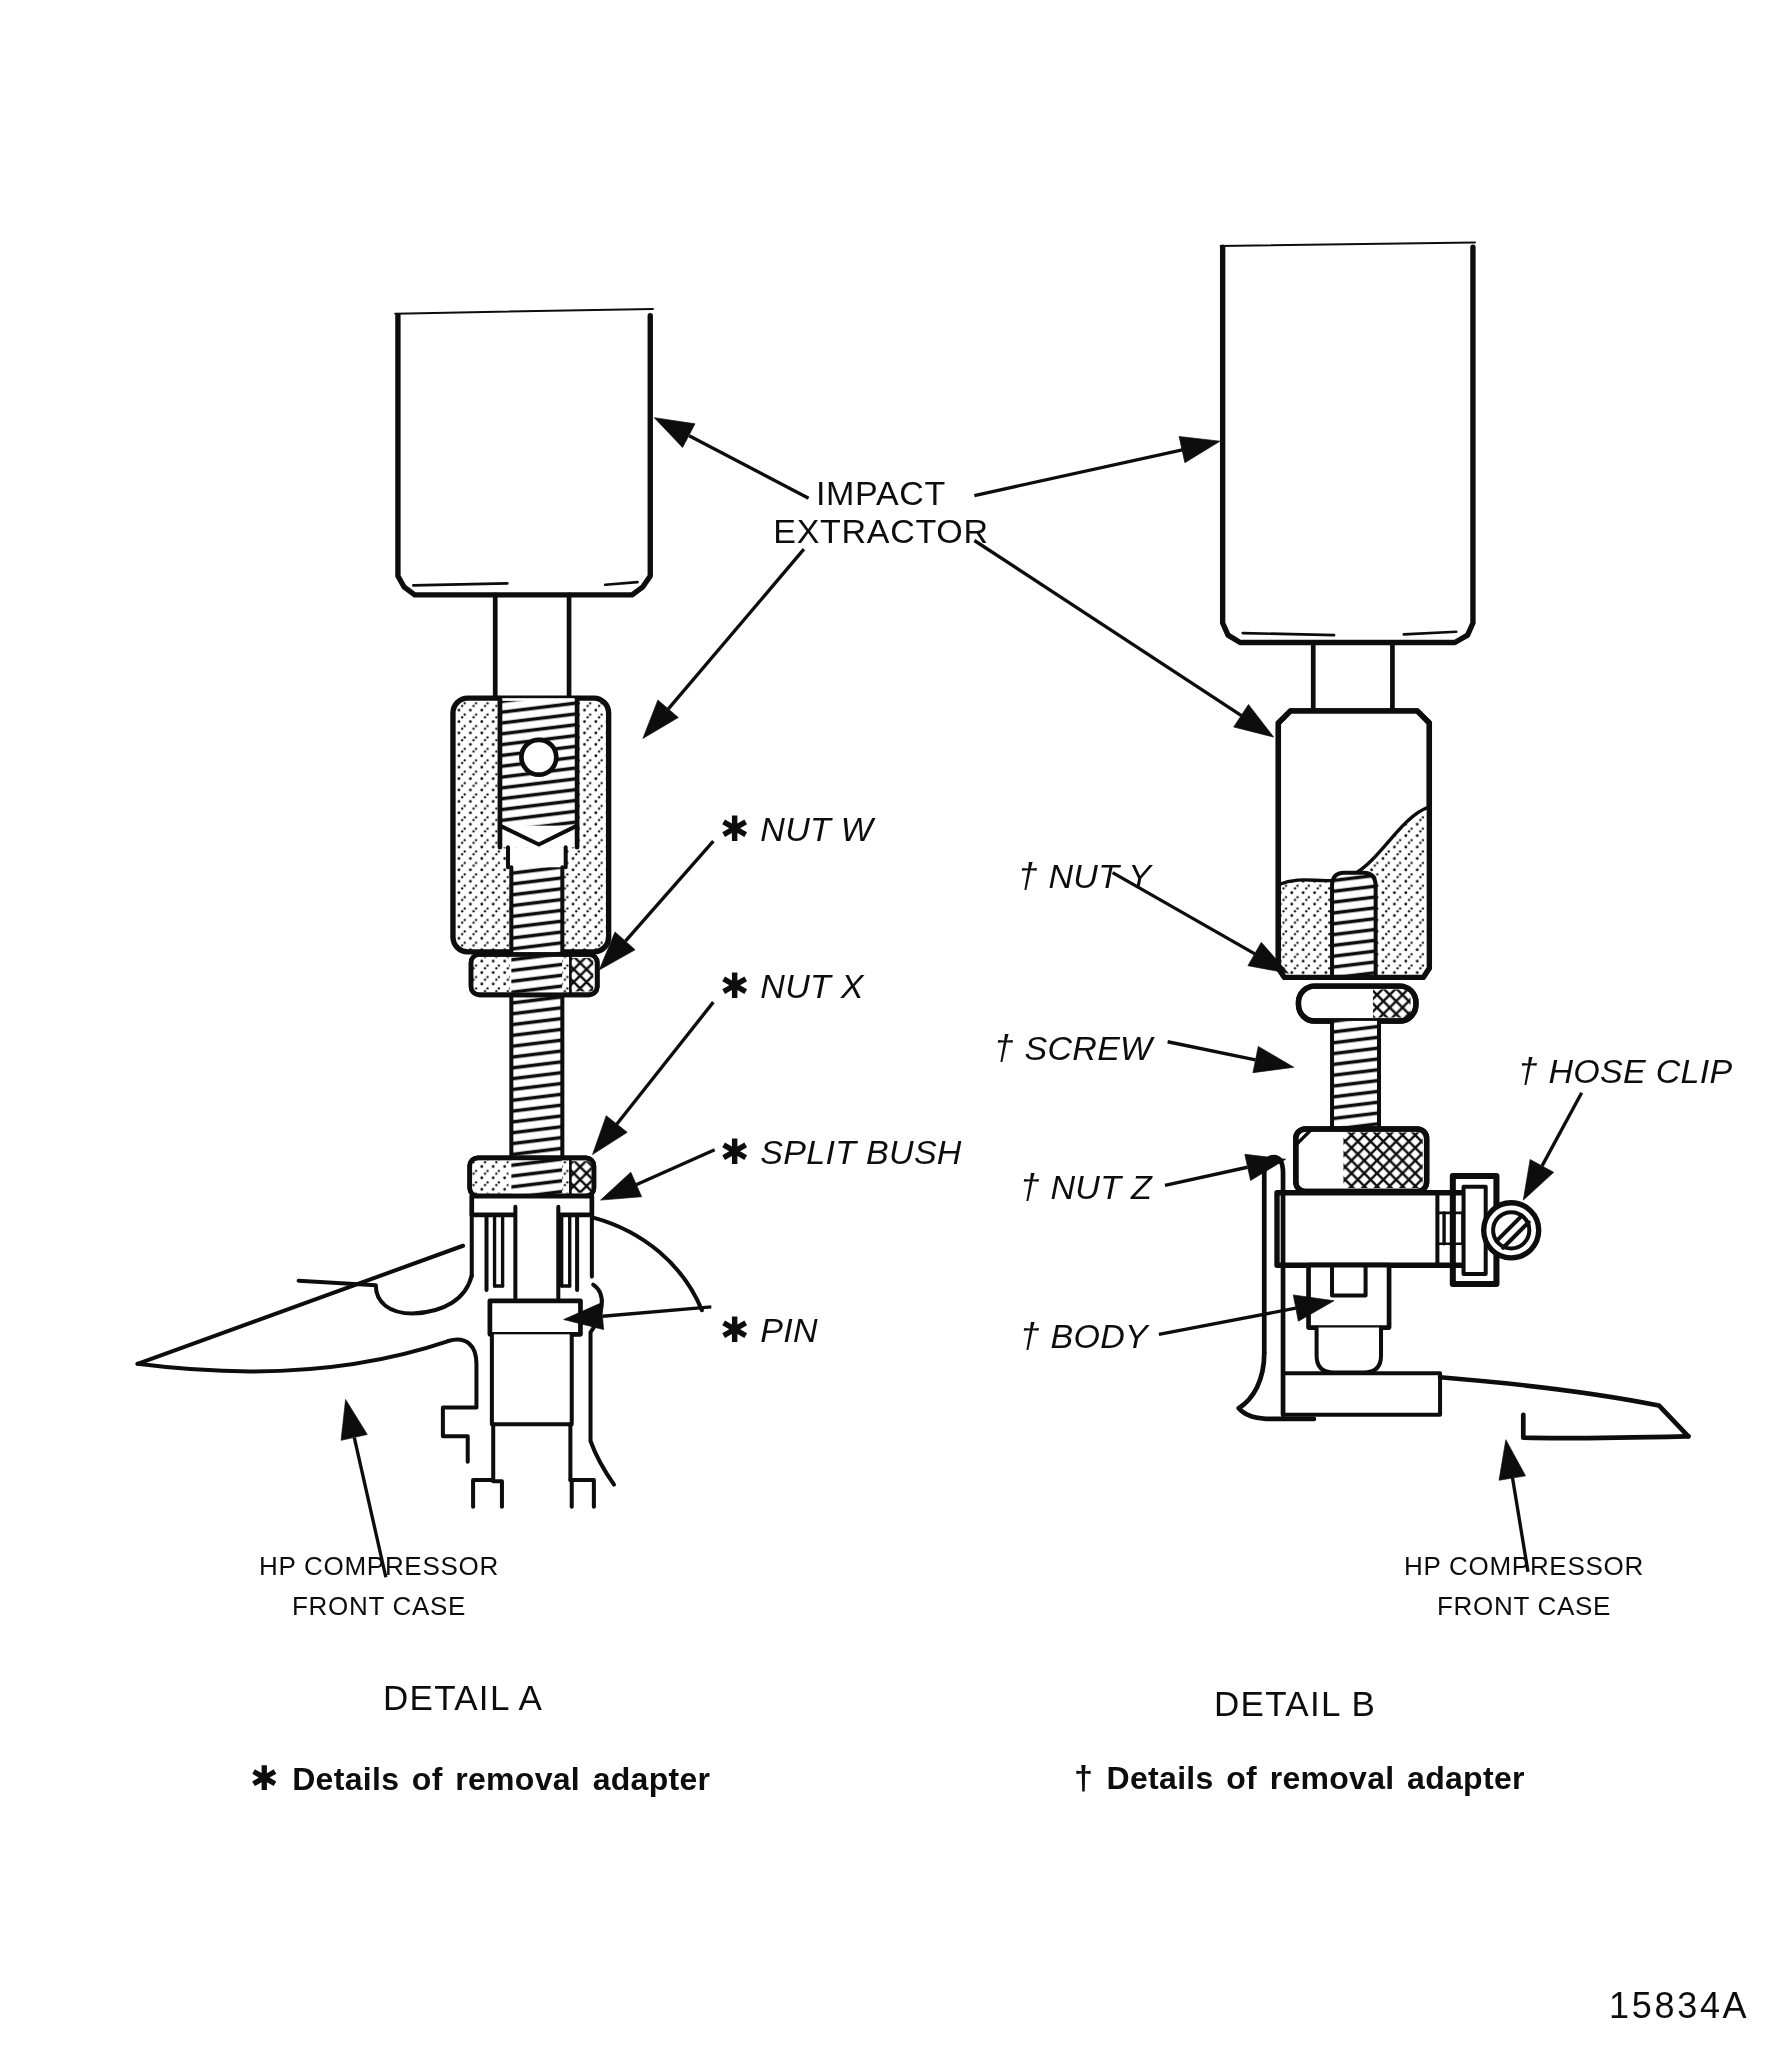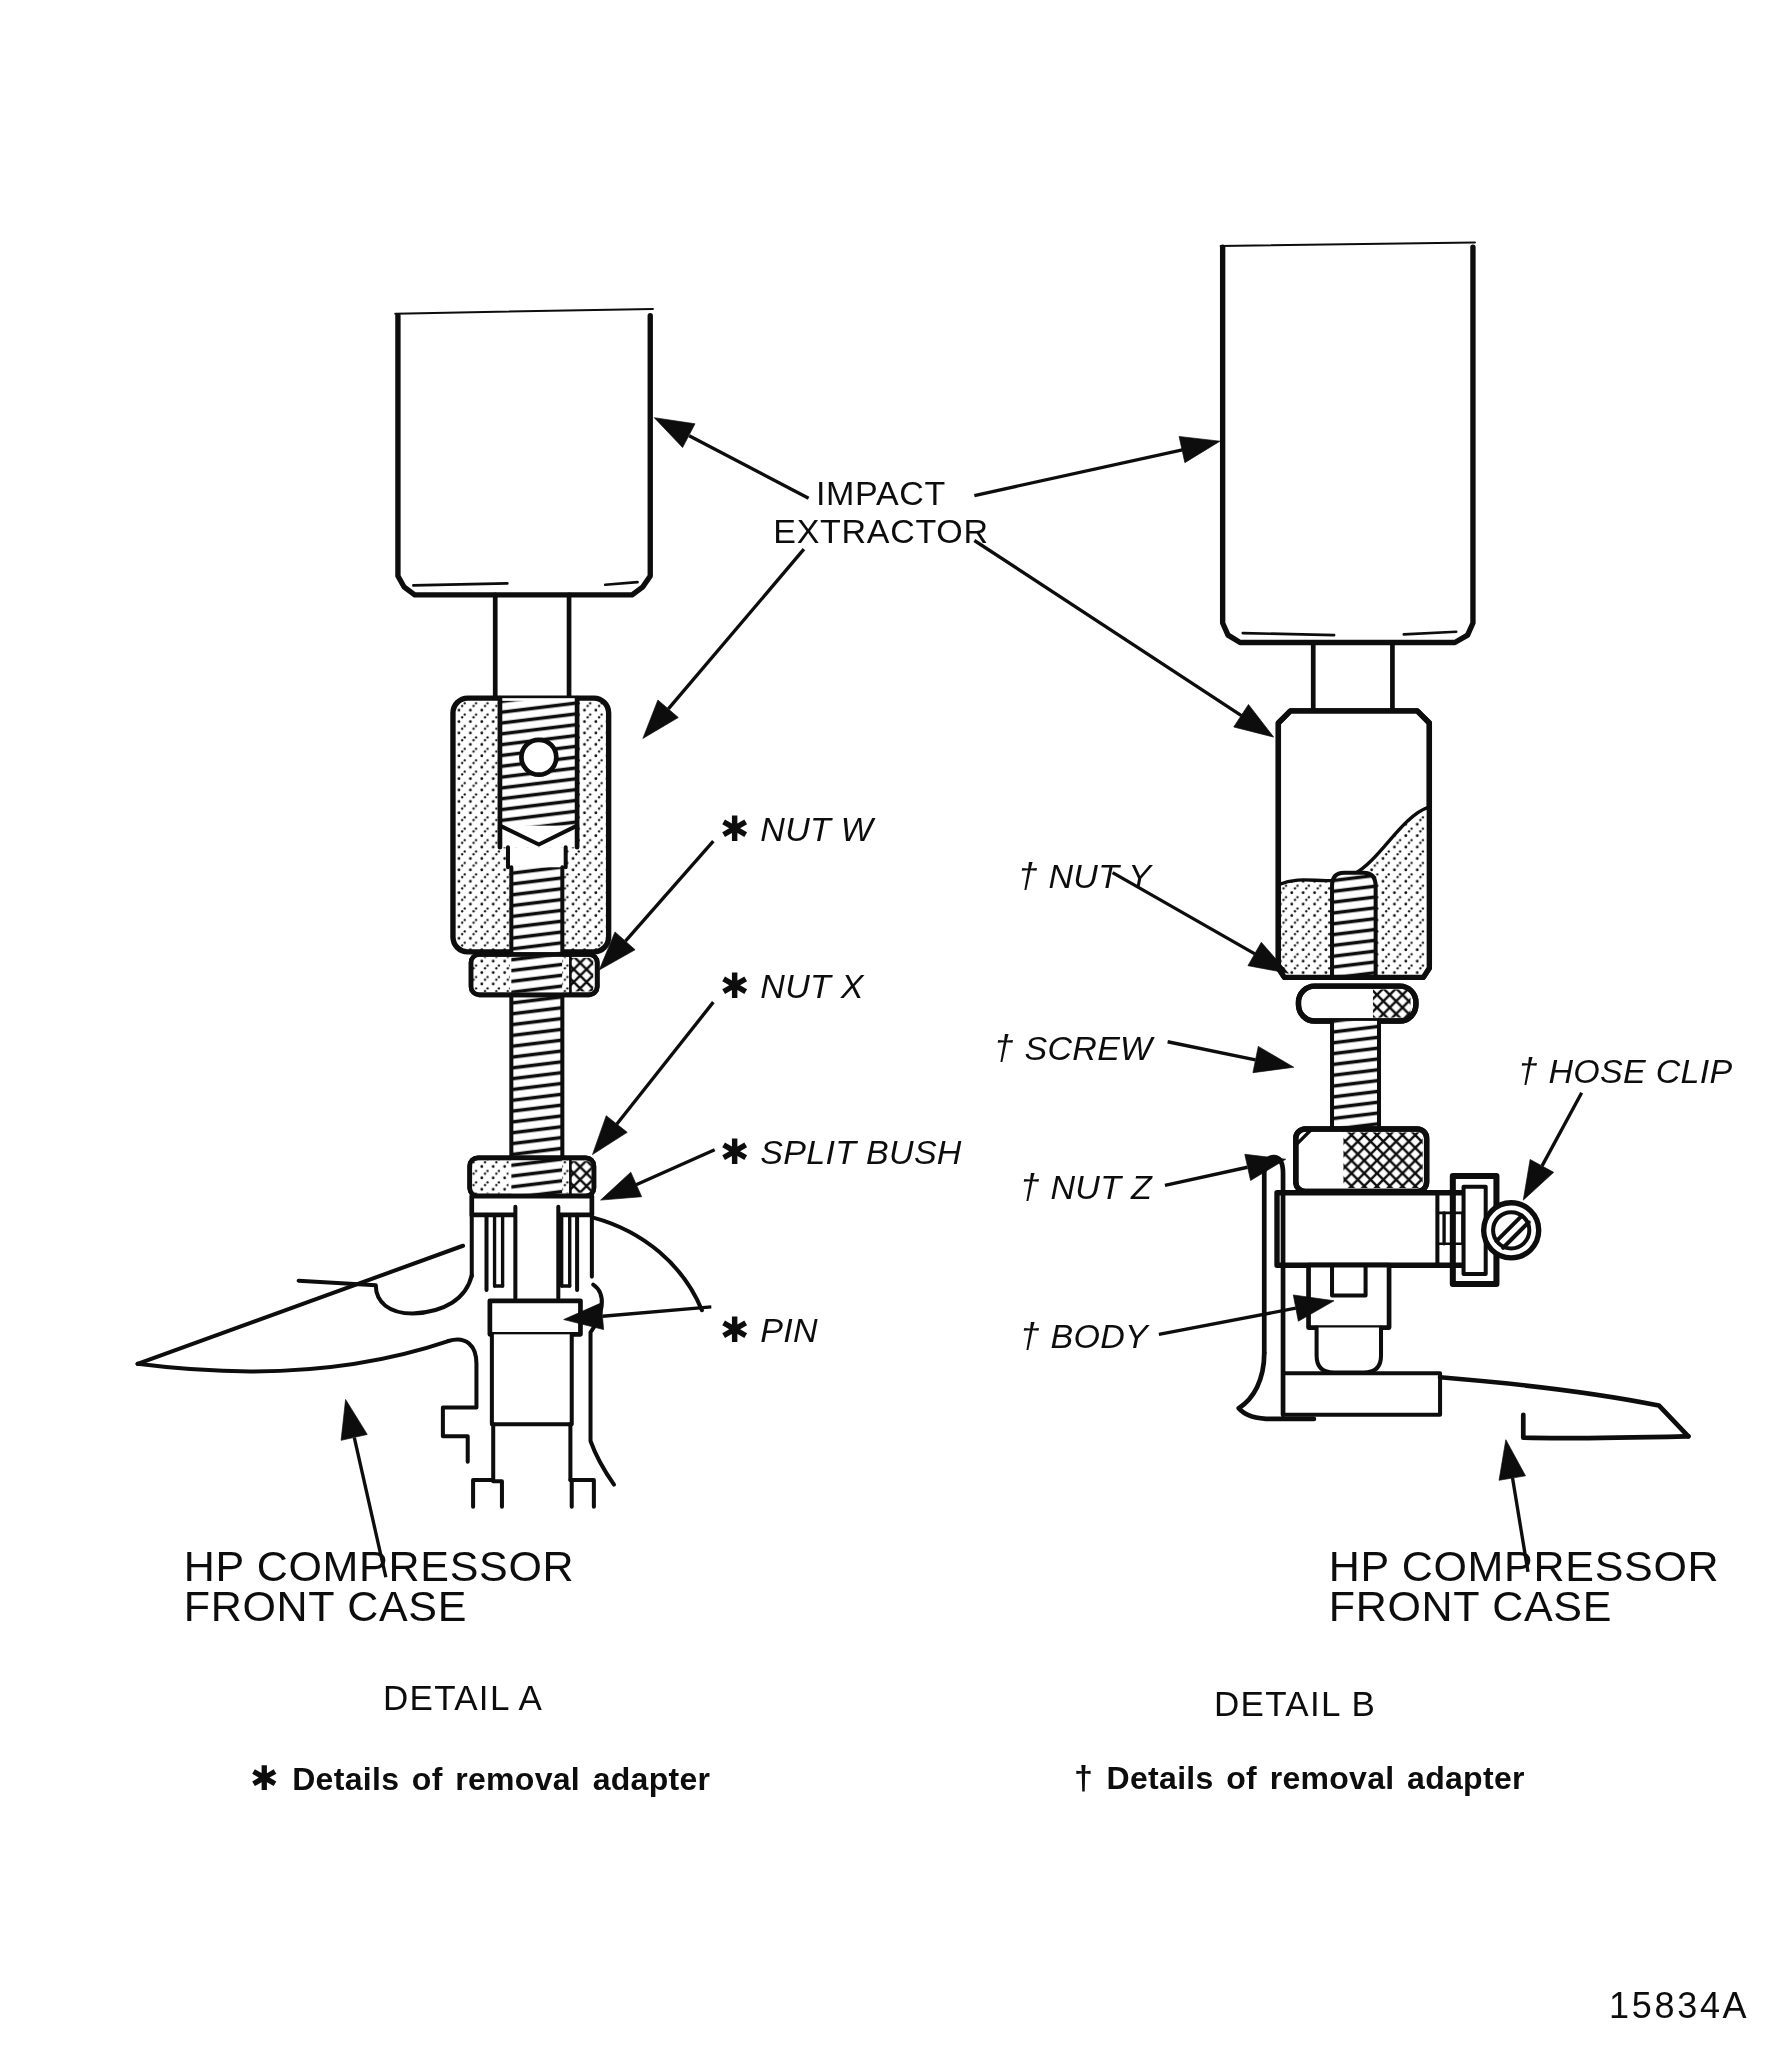--- a/index.html
+++ b/index.html
@@ -3,21 +3,21 @@
 <meta charset="utf-8">
 <style>
   html,body{margin:0;padding:0;background:#ffffff;}
   body{width:1787px;height:2056px;position:relative;overflow:hidden;
        font-family:"Liberation Sans","DejaVu Sans",sans-serif;color:#0d0d0d;}
   .canvas{position:absolute;left:0;top:0;width:1787px;height:2056px;}
   svg{position:absolute;left:0;top:0;}
   .lbl{position:absolute;white-space:nowrap;color:#0d0d0d;}
   .part-label{font-size:34px;letter-spacing:0.3px;font-style:italic;}
   .part-label .sym{font-size:35px;margin-right:10.7px;}
-  .center2{font-size:43px;line-height:40px;transform:translateX(-50%);letter-spacing:0.7px;}
+  .center2{font-size:26px;line-height:40px;text-align:center;transform:translateX(-50%);letter-spacing:0.7px;}
   .caption{font-size:35px;letter-spacing:1.3px;transform:translateX(-50%);}
   .footnote{font-size:32px;letter-spacing:0.3px;word-spacing:3.4px;font-weight:bold;}
   .footnote .sym{font-size:34px;margin-right:13.4px;}
   .fignum{font-size:36px;letter-spacing:2.7px;}
   .toplabel{font-size:34px;line-height:38px;text-align:center;transform:translateX(-50%);letter-spacing:0.7px;}
 </style>
 </head>
 <body>
 
 <div class="canvas">

